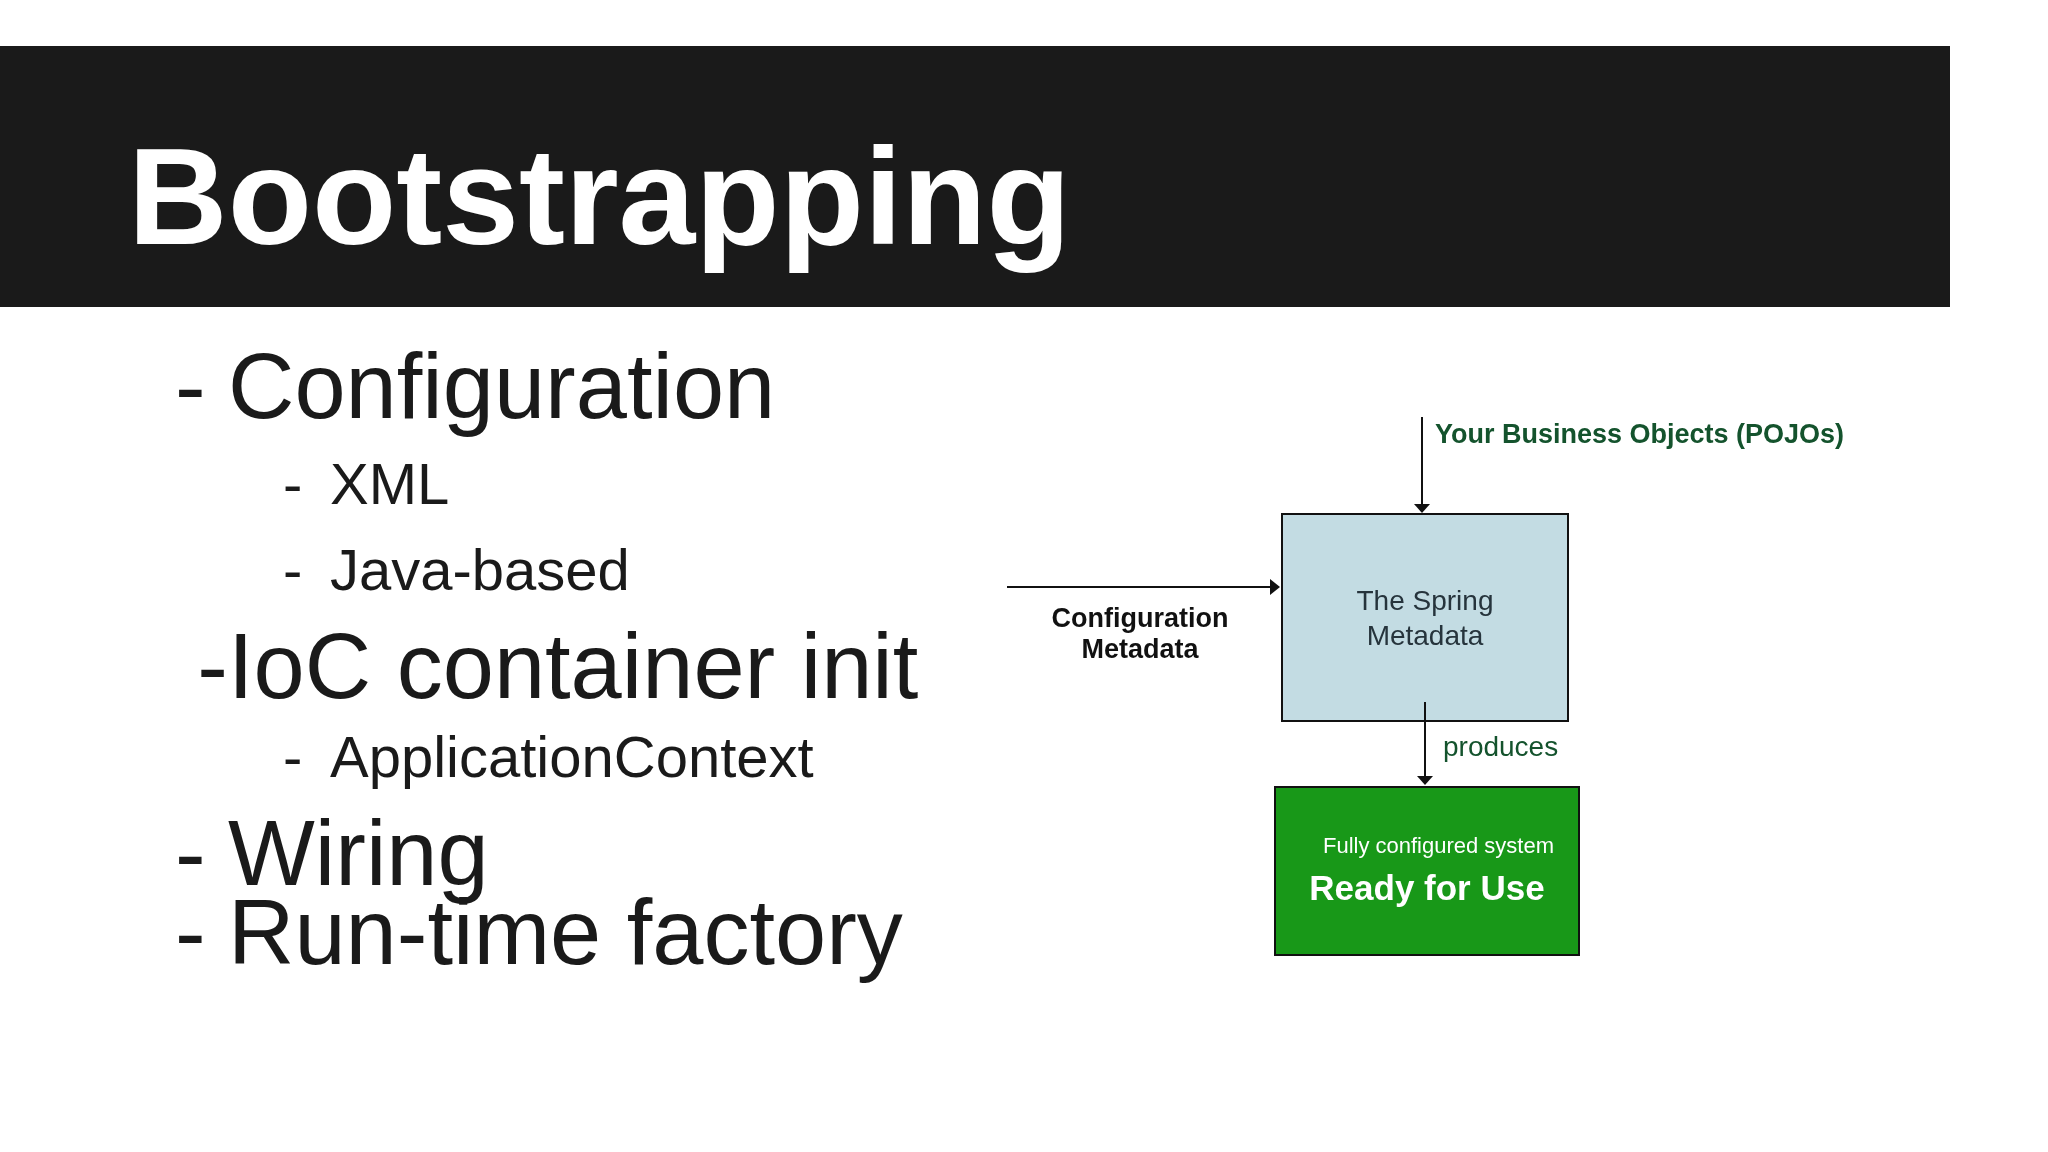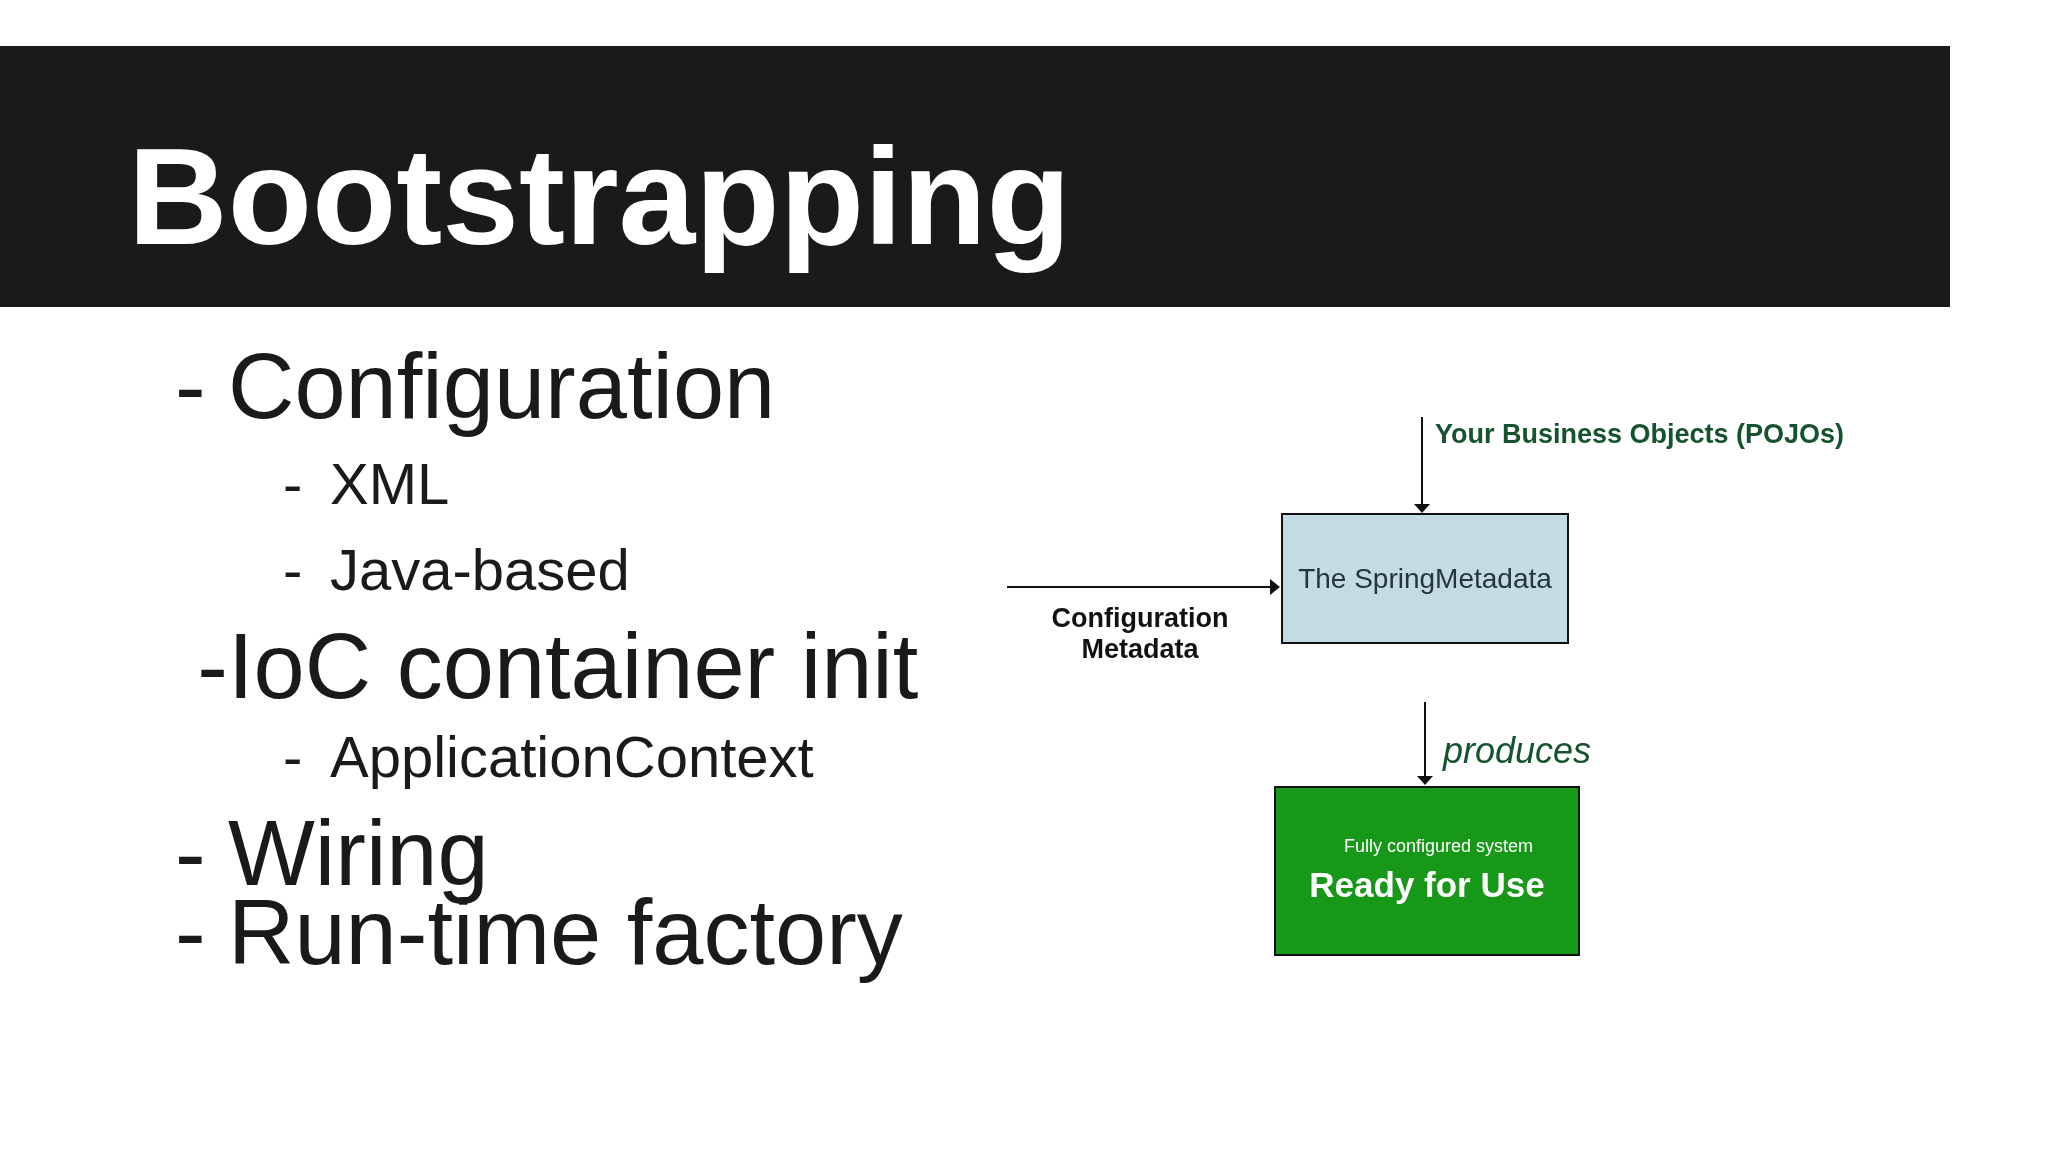--- a/index.html
+++ b/index.html
@@ -47,21 +47,21 @@
   .diagram-label {
     position: absolute; color: #14532d; line-height: 1;
     white-space: nowrap;
   }
   .pojos-label   { left: 1435px; top: 421px; font-size: 27px; font-weight: bold; }
   .config-label  {
     left: 1007px; top: 603px; width: 266px;
     font-size: 27px; font-weight: bold; text-align: center; line-height: 1.16;
     position: absolute; color: #111;
   }
-  .produces-label { left: 1443px; top: 733px; font-size: 36px; font-style: italic; }
+  .produces-label { left: 1443px; top: 733px; font-size: 28px; }
 
   .line { position: absolute; background: var(--line-color, #111111); }
   .vline1 { left: 1421px; top: 417px; width: 2px; height: 88px; }
   .hline  { left: 1007px; top: 586px; width: 264px; height: 2px; }
   .vline2 { left: 1424px; top: 702px; width: 2px; height: 74px; }
 
   .arrowhead { position: absolute; width: 0; height: 0; }
   .arrow-down1 {
     left: 1414px; top: 504px;
     border-left: 8px solid transparent; border-right: 8px solid transparent;
@@ -73,39 +73,39 @@
     border-left: 10px solid var(--line-color, #111111);
   }
   .arrow-down2 {
     left: 1417px; top: 776px;
     border-left: 8px solid transparent; border-right: 8px solid transparent;
     border-top: 9px solid var(--line-color, #111111);
   }
 
   .spring-box {
     position: absolute; left: 1281px; top: 513px;
-    width: 288px; height: 131px; box-sizing: border-box;
+    width: 288px; height: 209px; box-sizing: border-box;
     background: var(--container-fill, #c3dce3);
     border: 2px solid var(--line-color, #111111);
-    display: flex; flex-direction: row;
+    display: flex; flex-direction: column;
     align-items: center; justify-content: center;
     font-size: 28px; line-height: 1.25; color: #26343c;
     text-align: center;
   }
   .result-box {
     position: absolute; left: 1274px; top: 786px;
     width: 306px; height: 170px; box-sizing: border-box;
     background: var(--result-fill, #189818);
     border: 2px solid var(--line-color, #111111);
     display: flex; flex-direction: column;
     align-items: center; justify-content: center;
     color: var(--result-text, #ffffff); text-align: center;
     white-space: nowrap;
   }
-  .result-line1 { font-size: 18px; line-height: 1.2; margin-left: 23px; }
+  .result-line1 { font-size: 22px; line-height: 1.2; margin-left: 23px; }
   .result-line2 { font-size: 35px; font-weight: bold; line-height: 1.2; margin-top: 7px; }
 </style>
 </head>
 <body>
 
 <div class="slide">
 
   <div class="header-bar"></div>
   <div class="slide-title">Bootstrapping</div>
 

